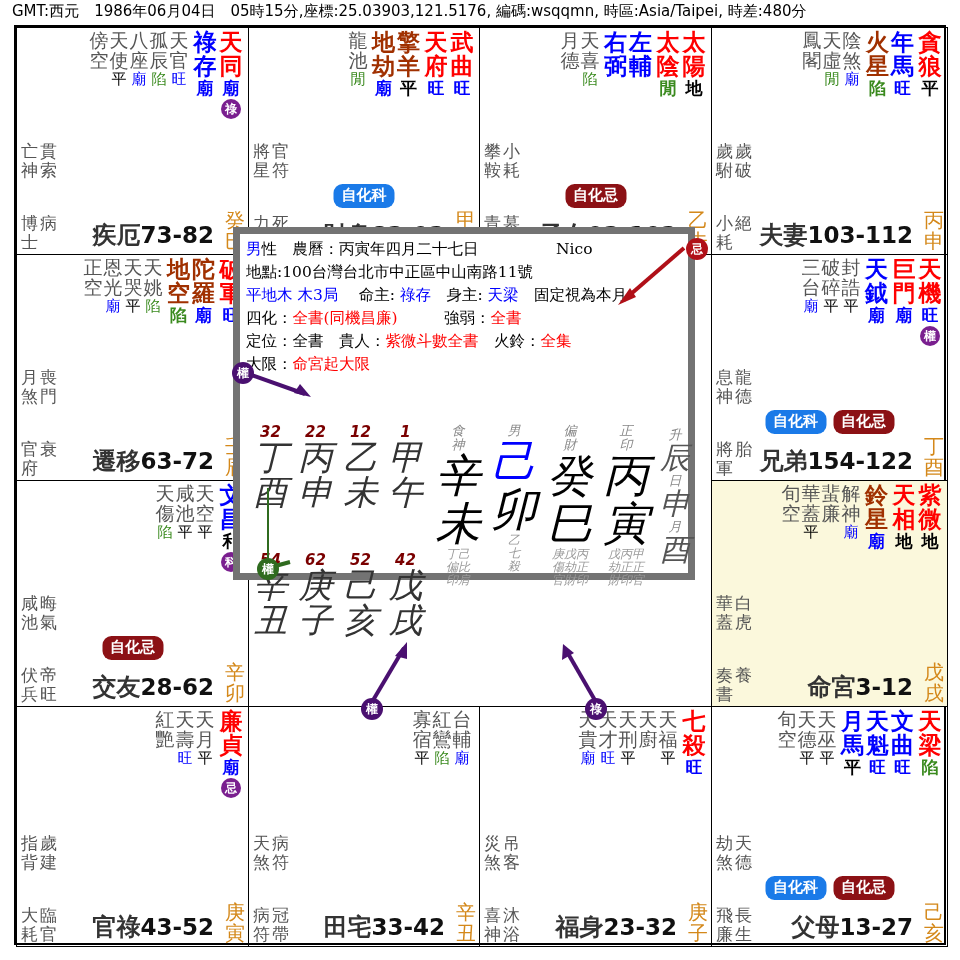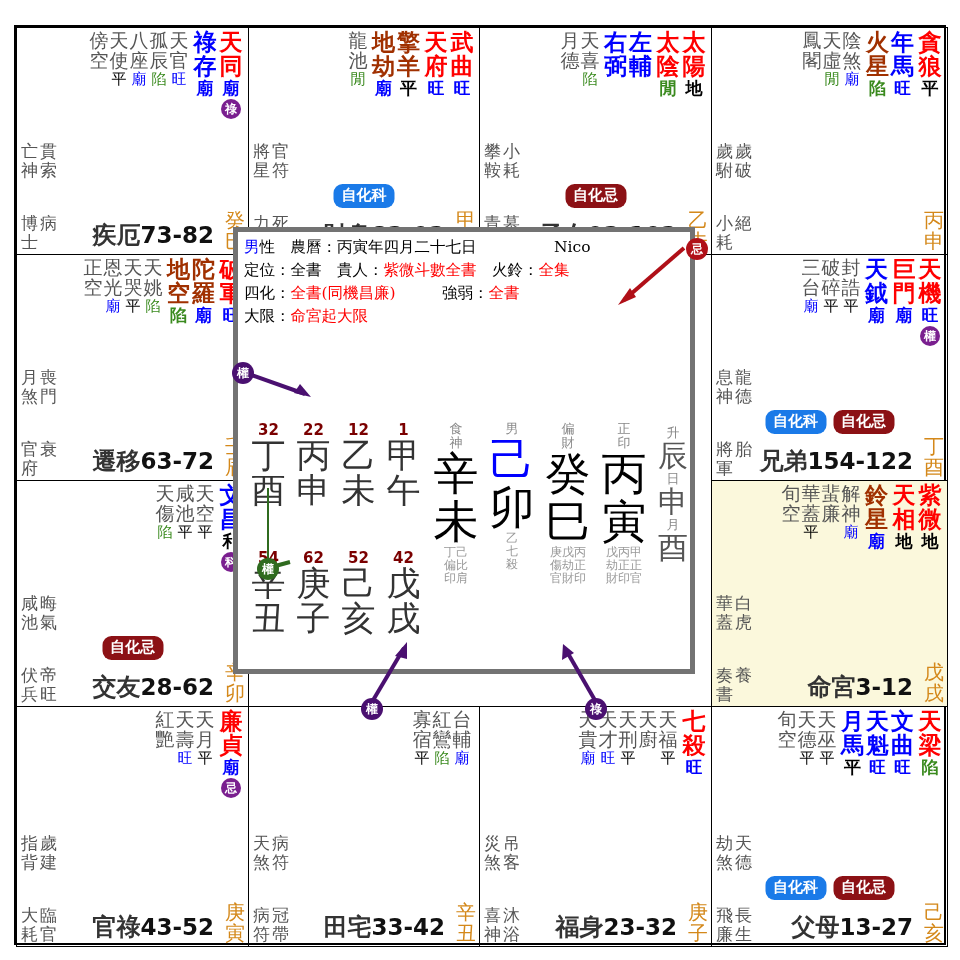--- a/index.html
+++ b/index.html
@@ -65,29 +65,29 @@
 
   
   .pname{position:absolute;right:34px;bottom:3px;font-size:24px;color:#333;font-weight:bold;white-space:nowrap;}
   .pname .rng{font-size:23px;font-weight:bold;color:#111;}
   .pname .shen{font-size:24px;color:#333;}
   .gz{position:absolute;right:3px;bottom:2px;display:flex;flex-direction:column;
       align-items:center;font-size:20px;line-height:21px;color:#d4881a;
       font-family:"DejaVu Serif","Liberation Serif",serif;}
 
   
-  .center{position:absolute;left:233px;top:227px;width:462px;height:447px;box-sizing:border-box;
-          border:5px solid #737373;background:#fff;}
+  .center{position:absolute;left:233px;top:227px;width:462px;height:353px;box-sizing:border-box;
+          border:7px solid #737373;background:#fff;}
   .info{position:absolute;left:6px;top:4px;width:455px;
         font-family:"DejaVu Serif","Liberation Serif",serif;font-size:15.5px;line-height:23px;
         white-space:nowrap;}
   .info .ln{height:23px;}
 
   
-  .bazi{position:absolute;left:8px;top:190px;width:450px;height:258px;}
+  .bazi{position:absolute;left:8px;top:190px;width:450px;height:258px;font-style:italic;}
   .dy{position:absolute;display:flex;}
   .dycol{width:45px;text-align:center;}
   .dynum{font-size:15px;color:#7a0000;font-weight:bold;line-height:16px;}
   .dygz{font-size:34px;line-height:35px;color:#333;}
   .pil{position:absolute;display:flex;}
   .pcol{width:56px;text-align:center;}
   .ptop{font-size:13px;line-height:14px;color:#888;}
   .pgz{font-size:45px;line-height:48px;color:#000;font-weight:normal;}
   .phid{font-size:12px;line-height:13px;color:#999;}
   .side{position:absolute;right:2px;top:4px;width:42px;text-align:center;}
@@ -100,20 +100,21 @@
           font-size:12px;line-height:22px;text-align:center;font-weight:bold;
           font-family:"DejaVu Sans","Liberation Sans",sans-serif;}
   .cb-purple{background:#4a1070;} .cb-green{background:#2f6b1f;}
   .cb-crim{background:#b01018;}
 </style>
 </head>
 <body>
 
 <div class="root">
 
+  <div class="hdr">GMT:西元　1986年06月04日　05時15分,座標:25.03903,121.5176, 編碼:wsqqmn, 時區:Asia/Taipei, 時差:480分</div>
 
   <div class="grid">
 
   <div class="cell c0 r0 w0 h0">
         <div class="stars">
           <div class="minor-block">
             <div class="minor-names">
               <div class="mn">
                 <div>傍</div>
                 <div>空</div>
@@ -393,20 +394,21 @@
         </div>
         <div class="blB">
           <div class="blcol">
             <div>小</div>
             <div>耗</div>
           </div>
           <div class="blcol">
             <div>絕</div>
           </div>
         </div>
+        <div class="pname"><span>夫妻</span><span class="rng">103-112</span></div>
         <div class="gz">
           <div>丙</div>
           <div>申</div>
         </div>
       </div>
       <div class="cell c0 r1 w0 h1">
         <div class="stars">
           <div class="minor-block">
             <div class="minor-names">
               <div class="mn">
@@ -966,22 +968,24 @@
         <div class="gz">
           <div>己</div>
           <div>亥</div>
         </div>
       </div>
     </div>
 
   <div class="center">
     <div class="info">
         <div class="ln"><span style="color: rgb(0, 0, 255);">男</span><span style="color: rgb(0, 0, 0);">性　農曆：丙寅年四月二十七日　　　　　</span><span style="color: rgb(0, 0, 0);">Nico</span></div>
+        <div class="ln"><span style="color: rgb(0, 0, 0);">地點:100台灣台北市中正區中山南路11號</span></div>
+        <div class="ln"><span style="color: rgb(0, 0, 255);">平地木 木3局</span><span style="color: rgb(0, 0, 0);">　 命主: </span><span style="color: rgb(0, 0, 255);">祿存</span><span style="color: rgb(0, 0, 0);">　身主: </span><span style="color: rgb(0, 0, 255);">天梁</span><span style="color: rgb(0, 0, 0);">　固定視為本月</span></div>
+        <div class="ln"><span style="color: rgb(0, 0, 0);">四化：</span><span style="color: rgb(255, 0, 0);">全書(同機昌廉)</span><span style="color: rgb(0, 0, 0);">　　　強弱：</span><span style="color: rgb(255, 0, 0);">全書</span></div>
         <div class="ln"><span style="color: rgb(0, 0, 0);">定位：全書　貴人：</span><span style="color: rgb(255, 0, 0);">紫微斗數全書</span><span style="color: rgb(0, 0, 0);">　火鈴：</span><span style="color: rgb(255, 0, 0);">全集</span></div>
-        <div class="ln"><span style="color: rgb(0, 0, 0);">四化：</span><span style="color: rgb(255, 0, 0);">全書(同機昌廉)</span><span style="color: rgb(0, 0, 0);">　　　強弱：</span><span style="color: rgb(255, 0, 0);">全書</span></div>
         <div class="ln"><span style="color: rgb(0, 0, 0);">大限：</span><span style="color: rgb(255, 0, 0);">命宮起大限</span></div>
       </div>
     <div class="bazi">
         <div class="dy" style="left: 0px; top: 0px;">
           <div class="dycol">
             <div class="dynum">32</div>
             <div class="dygz">丁</div>
             <div class="dygz">酉</div>
           </div>
           <div class="dycol">

